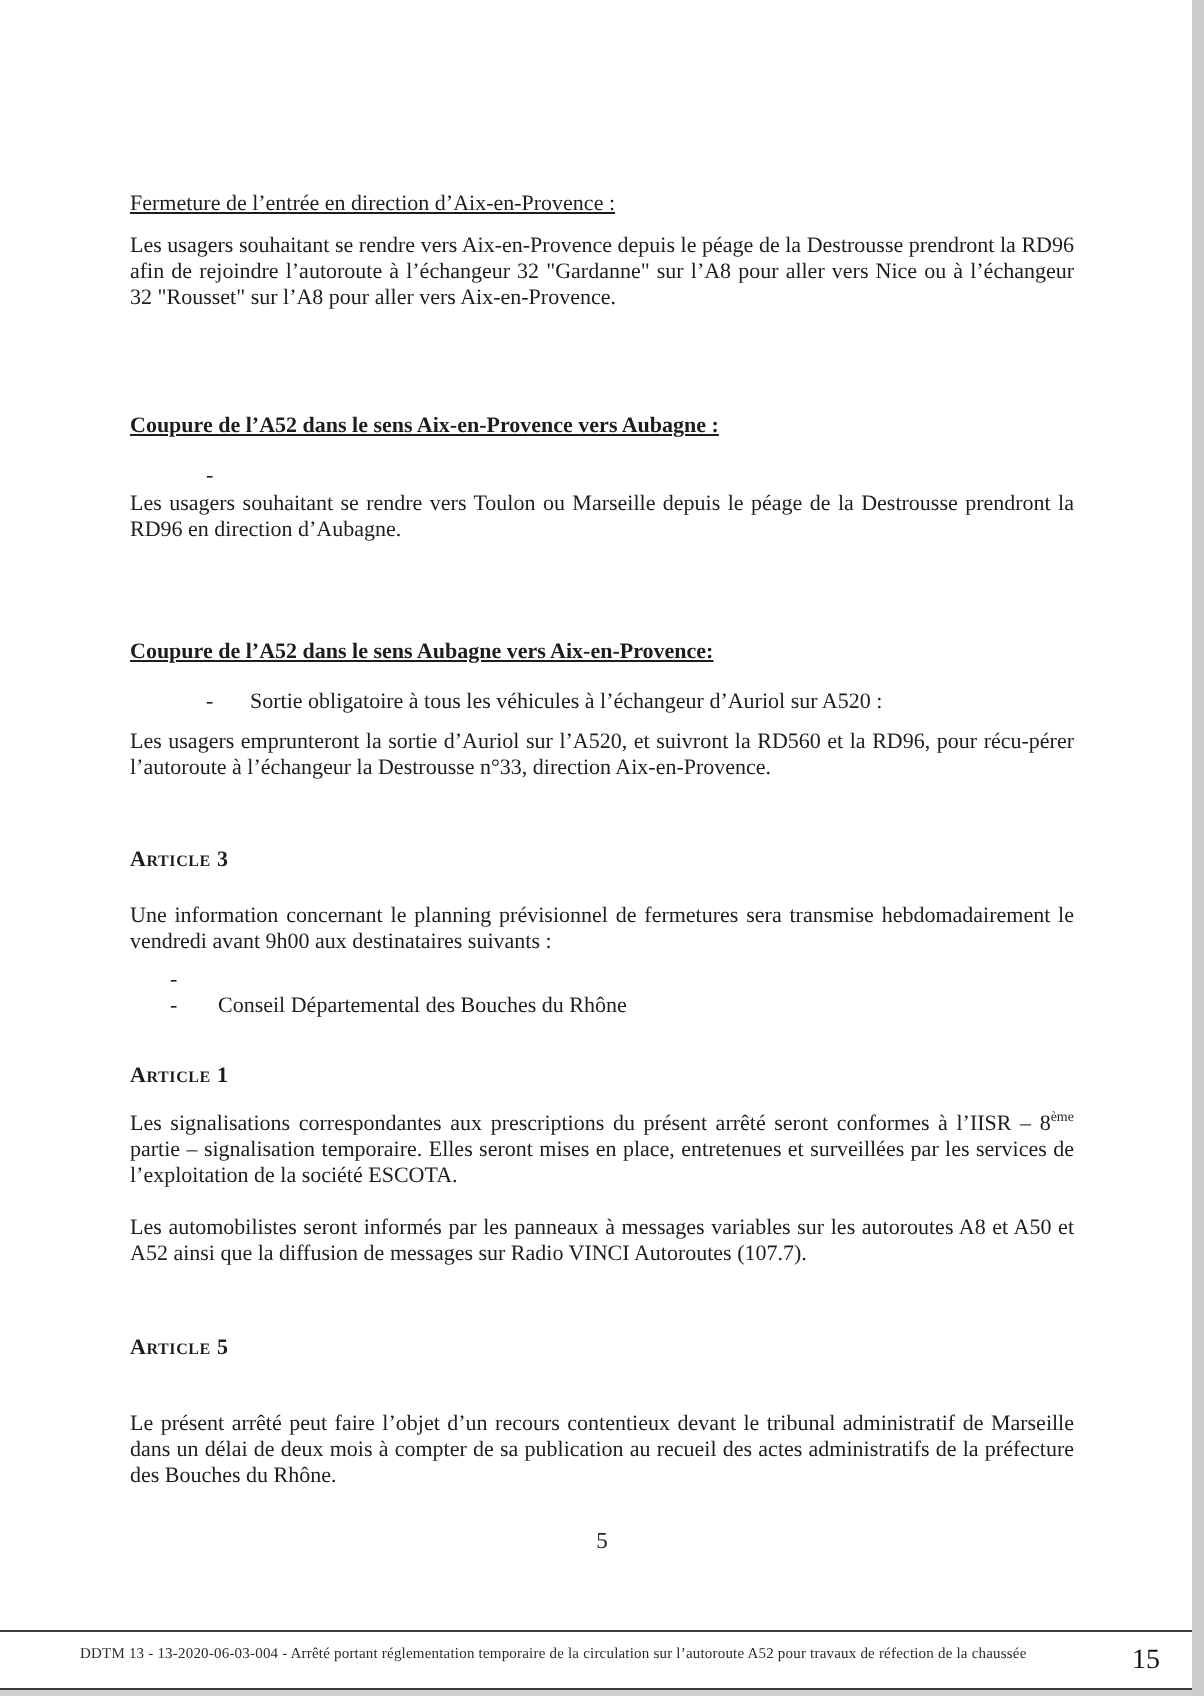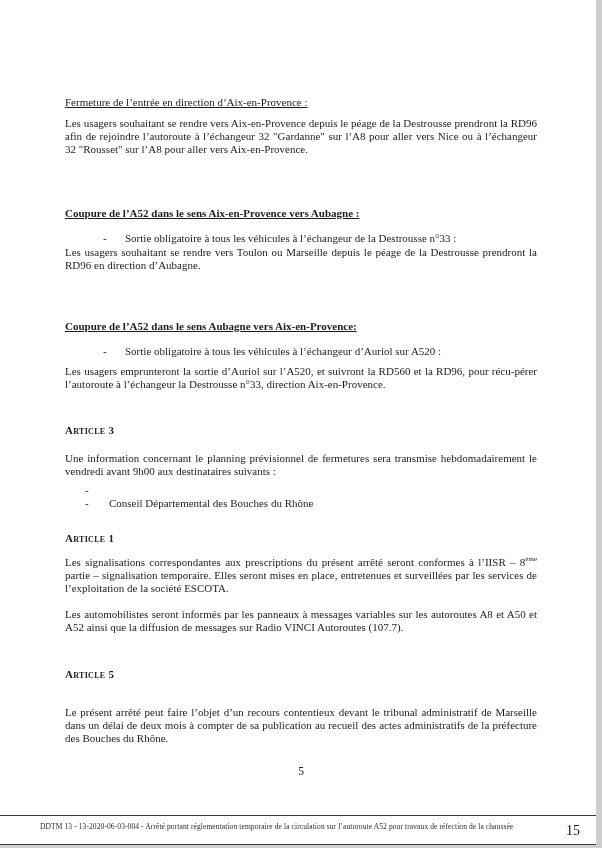--- a/index.html
+++ b/index.html
@@ -43,21 +43,20 @@
     <div class="blk sec-head" style="top:96px;">Fermeture de l’entrée en direction d’Aix-en-Provence :</div>
 
     <div class="blk" style="top:117px;">
       <p class="jp">Les usagers souhaitant se rendre vers Aix-en-Provence depuis le péage de la Destrousse prendront la RD96 afin de rejoindre l’autoroute à l’échangeur 32 "Gardanne" sur l’A8 pour aller vers Nice ou à l’échangeur 32 "Rousset" sur l’A8 pour aller vers Aix-en-Provence.</p>
     </div>
 
     <div class="blk sec-head bold" style="top:207px;">Coupure de l’A52 dans le sens Aix-en-Provence vers Aubagne :</div>
 
     <div class="blk bullet b-sortie" style="top:232px;">
       <span class="dash">-</span>
-      <span>Sortie obligatoire à tous les véhicules à l’échangeur de la Destrousse n°33 :</span>
     </div>
 
     <p class="blk jp" style="top:246px;">Les usagers souhaitant se rendre vers Toulon ou Marseille depuis le péage de la Destrousse prendront la RD96 en direction d’Aubagne.</p>
 
     <div class="blk sec-head bold" style="top:320px;">Coupure de l’A52 dans le sens Aubagne vers Aix-en-Provence:</div>
 
     <div class="blk bullet b-sortie" style="top:345px;">
       <span class="dash">-</span>
       <span>Sortie obligatoire à tous les véhicules à l’échangeur d’Auriol sur A520 :</span>
     </div>

